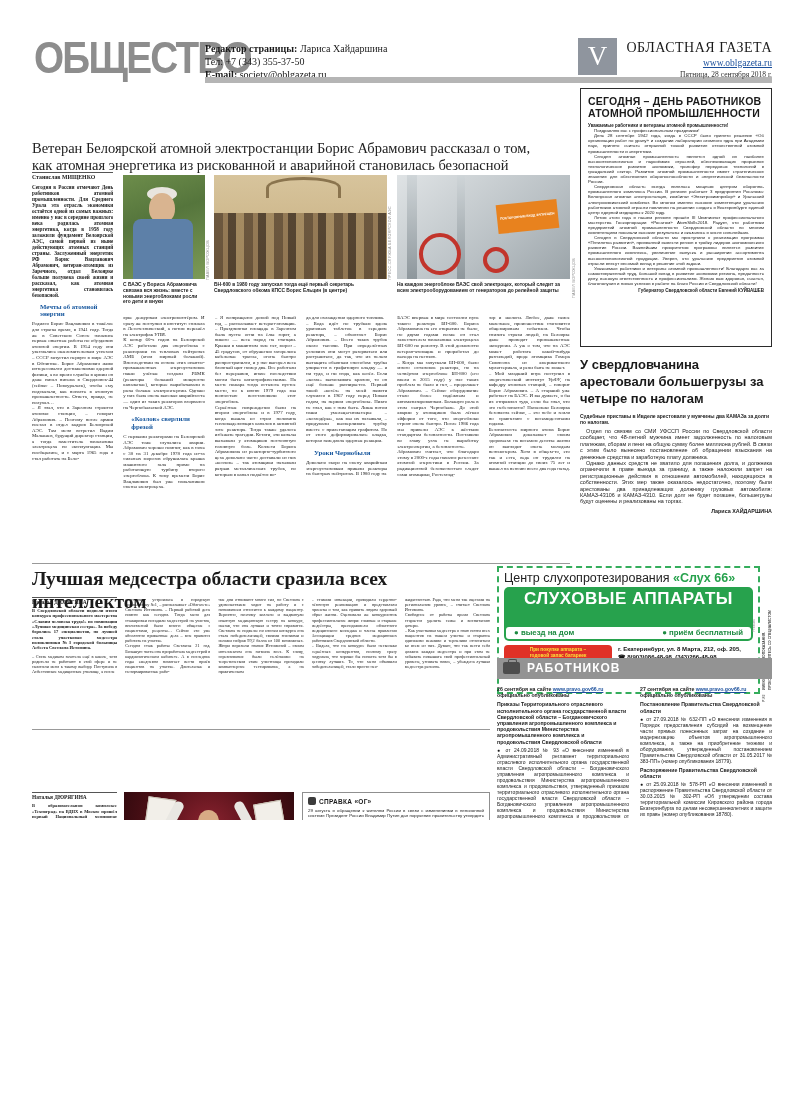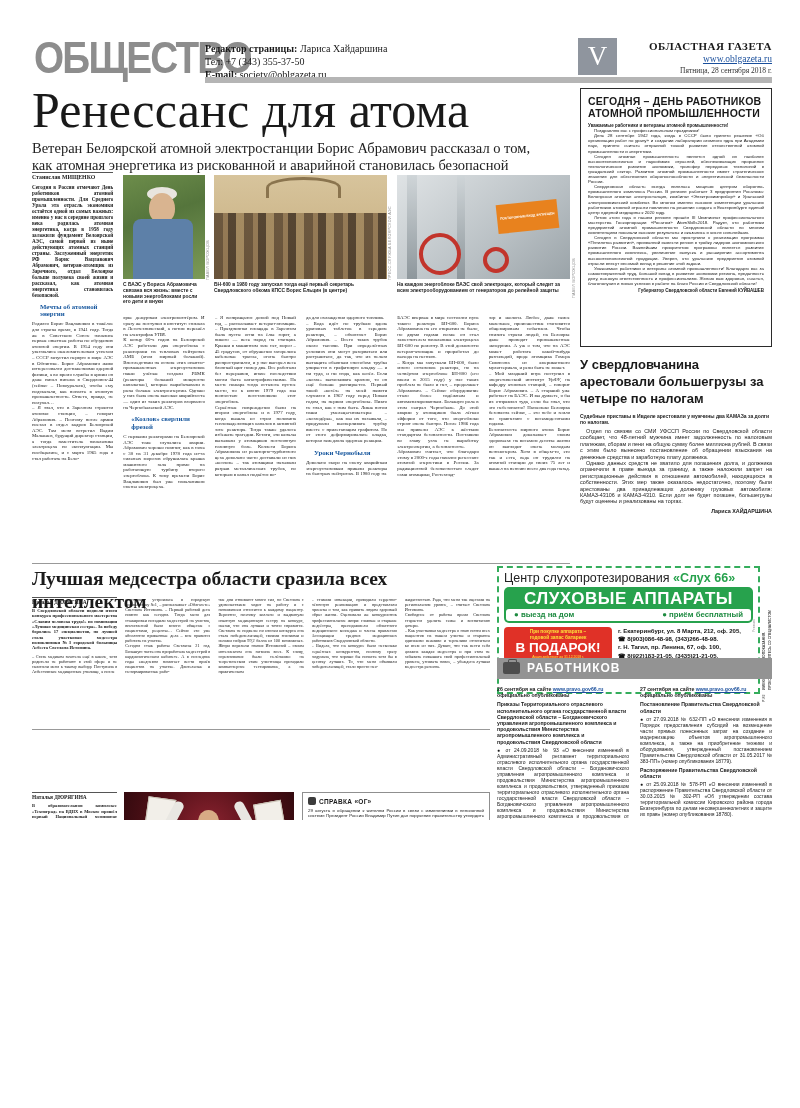--- a/index.html
+++ b/index.html
@@ -11,21 +11,21 @@
   .blk-lnk{color:#111;text-decoration:underline;}
 
   
   .section-name{left:34px;top:36px;font-family:"Liberation Sans",sans-serif;font-weight:bold;
     font-size:44px;line-height:44px;color:#8d8d8d;letter-spacing:-2px;transform:scaleX(.88);transform-origin:0 0;}
   .ed-block{left:205px;top:42px;font-size:10px;line-height:13px;}
   .hdr-bar{left:205px;top:77px;width:567px;height:6px;background:#b5b5b5;}
   .logo-box{left:578px;top:38px;width:39px;height:37px;background:#8f959e;color:#fff;
     display:flex;align-items:center;justify-content:center;font-size:27px;font-family:"Liberation Serif",serif;}
   .brand-block{left:622px;top:40px;width:150px;text-align:right;}
-  .brand-name{font-weight:bold;font-size:11px;letter-spacing:.5px;}
+  .brand-name{font-weight:normal;font-size:14px;letter-spacing:.5px;}
   .brand-site{font-size:9.5px;margin-top:2px;}
   .brand-date{font-size:7.5px;margin-top:2px;color:#333;}
 
   
   .h1{left:32px;top:84px;width:545px;font-size:50px;line-height:52px;font-weight:500;letter-spacing:.2px;}
   .deck{left:32px;top:140px;width:540px;font-size:14.5px;line-height:17px;color:#222;}
 
   
   .art1{left:32px;top:172px;width:538px;height:391px;}
   .art1cols{display:flex;gap:10px;height:100%;}
@@ -82,21 +82,21 @@
   .nbyl{font-size:5.4px;font-weight:bold;border-top:1px solid #555;padding-top:2px;margin-bottom:3px;}
   .nintro{font-weight:bold;font-size:4.5px;line-height:5.3px;text-align:justify;margin-bottom:3px;}
 
   
   .ad{left:497px;top:566px;width:263px;height:128px;border:2px dashed #35ad5c;box-sizing:border-box;
       padding:3px 5px;font-family:"Liberation Sans",sans-serif;overflow:hidden;}
   .ad-head{font-size:12.5px;line-height:14px;color:#222;}
   .ad-brand{color:#27a24d;font-weight:bold;}
   .ad-banner{margin-top:2px;background:#27a24d;border-radius:5px;padding:2px;}
   .ad-banner-big{color:#fff;font-weight:bold;font-size:17px;line-height:20px;text-align:center;letter-spacing:.5px;}
-  .ad-bullets{background:#fff;border-radius:3px;margin-top:0;display:flex;justify-content:space-between;
+  .ad-bullets{background:#fff;border-radius:3px;margin-top:18px;display:flex;justify-content:space-between;
       padding:1px 8px;color:#1d8a40;font-weight:bold;font-size:7.8px;line-height:10px;}
   .ad-bottom{display:flex;gap:6px;margin-top:4px;}
   .ad-promo{width:104px;background:#e03127;border-radius:4px;text-align:center;padding:2px;color:#ffe03a;}
   .ad-promo-l{font-weight:bold;font-size:4.8px;line-height:5.6px;}
   .ad-promo-big{color:#fff;font-weight:bold;font-size:13.5px;line-height:15px;}
   .ad-promo-note{font-size:3.4px;line-height:4px;}
   .ad-addr{flex:1;font-weight:bold;font-size:6px;line-height:8.2px;color:#111;}
   .ad-vert{position:absolute;writing-mode:vertical-rl;transform:rotate(180deg);
       font-family:"Liberation Sans",sans-serif;}
 
@@ -161,21 +161,20 @@
     <div><b>E-mail:</b> <span class="blk-lnk">society@oblgazeta.ru</span></div>
   </div>
   <div class="abs hdr-bar"></div>
   <div class="abs logo-box">V</div>
   <div class="abs brand-block">
     <div class="brand-name">ОБЛАСТНАЯ ГАЗЕТА</div>
     <div class="brand-site lnk">www.oblgazeta.ru</div>
     <div class="brand-date">Пятница, 28 сентября 2018 г.</div>
   </div>
 
-  <div class="abs h1">Ренессанс для атома</div>
   <div class="abs deck pre">Ветеран Белоярской атомной электростанции Борис Абрамович рассказал о том,
 как атомная энергетика из рискованной и аварийной становилась безопасной</div>
 
   <div class="abs art1">
     <div class="art1cols">
       <div class="c">
         <div class="byl">Станислав МИЩЕНКО</div>
         <div class="intro">Сегодня в России отмечают День работников атомной промышленности. Для Среднего Урала эта отрасль экономики остаётся одной из самых важных: именно у нас в середине прошлого века родилась атомная энергетика, когда в 1958 году заложили фундамент Белоярской АЭС, самой первой из ныне действующих атомных станций страны. Заслуженный энергетик РФ Борис Вацлавович Абрамович, ветеран-атомщик из Заречного, отдал Белоярке больше полувека своей жизни и рассказал, как атомная энергетика становилась безопасной.</div>
         <div class="sub">Мечты об атомной энергии</div>
         <div class="bodytx">Родился Борис Вацлавович в тяжёлое для страны время, в 1941 году. Тогда же в Советском Союзе начались первые опытные работы по обузданию атомной энергии. В 1954 году они увенчались ошеломительным успехом – СССР запустил первую в мире АЭС в Обнинске. Борис Абрамович живо интересовался достижениями ядерной физики, а во время службы в армии он даже писал письма в Свердловск-44 (сейчас – Новоуральск), чтобы ему подсказали, как попасть в атомную промышленность. Ответа, правда, не получал…

